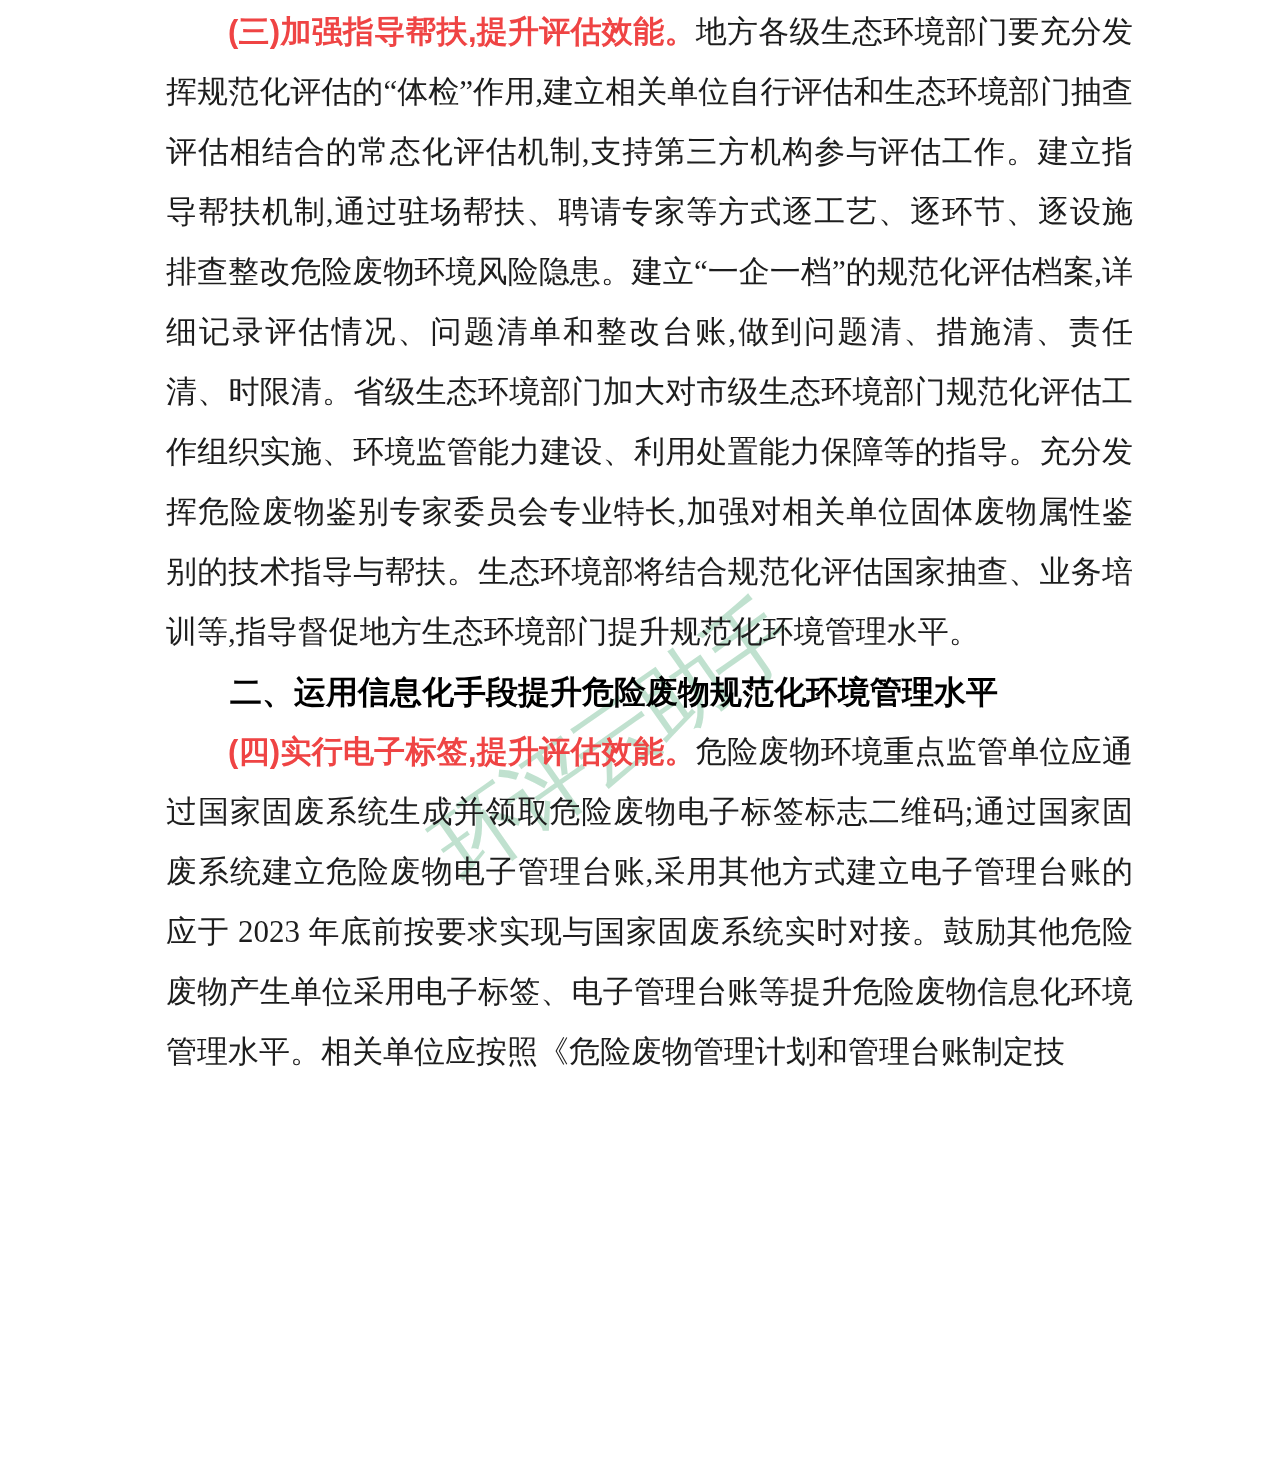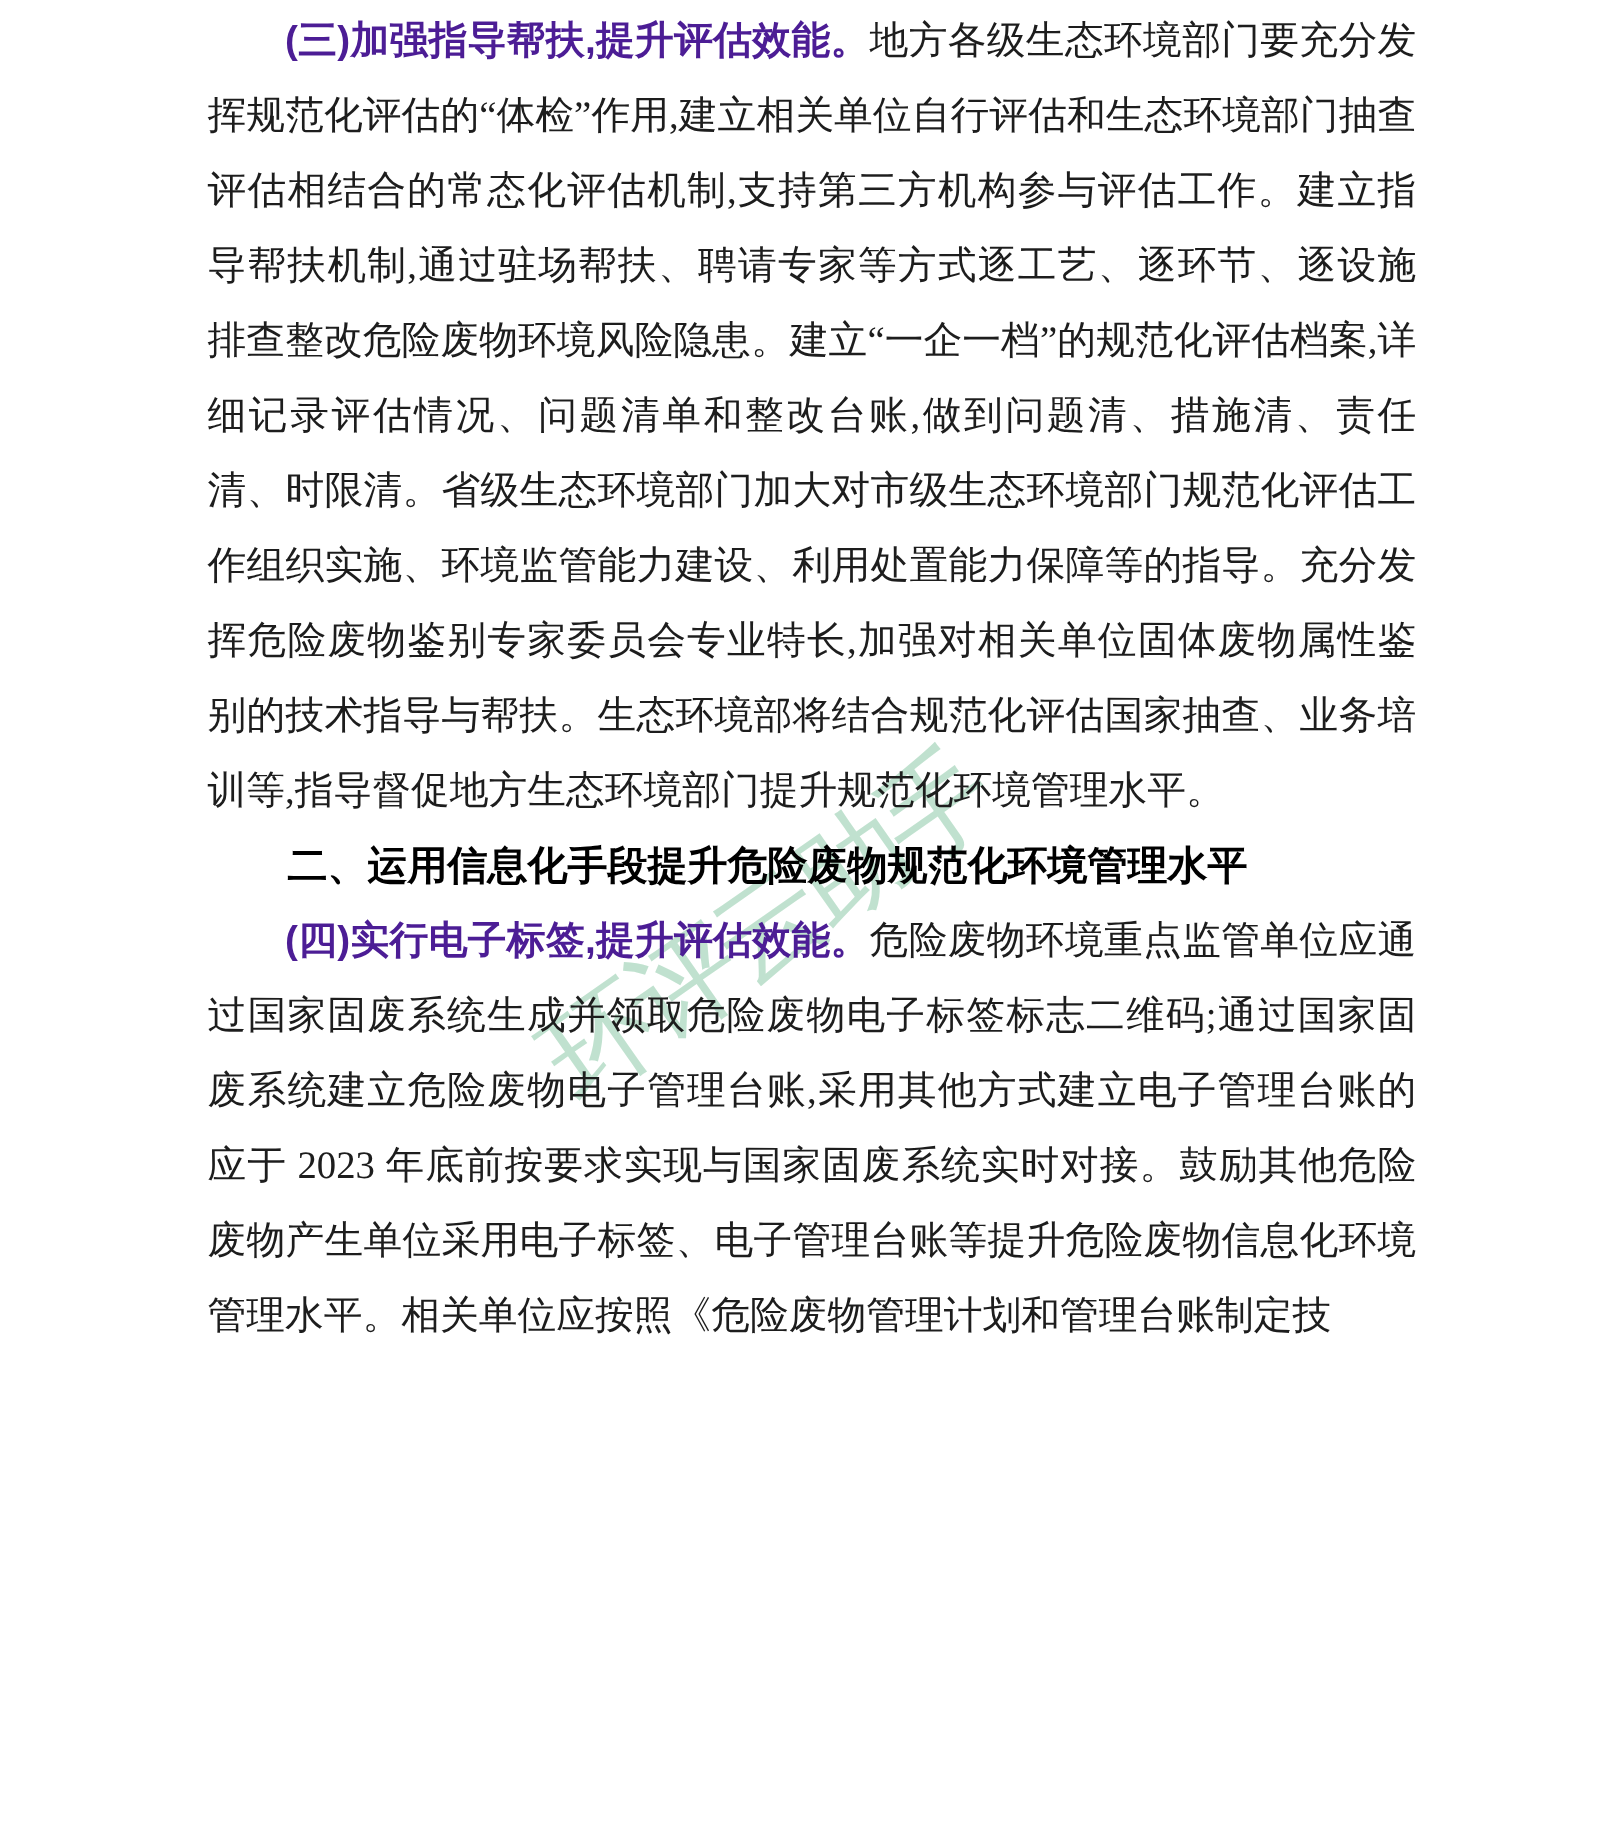--- a/index.html
+++ b/index.html
@@ -42,21 +42,21 @@
     color: #1d1d1d;
     text-align: justify;
     text-justify: inter-ideograph;
   }
   .para {
     margin: 0;
     text-indent: 2em;
   }
   .lead {
     font-weight: bold;
-    color: #4c1d95;
+    color: #ef4444;
     font-family: "Liberation Sans", sans-serif;
   }
   .heading {
     margin: 0;
     text-indent: 2em;
     font-size: 32px;
     font-weight: bold;
     color: #000000;
     font-family: "Liberation Sans", sans-serif;
     line-height: 60px;

